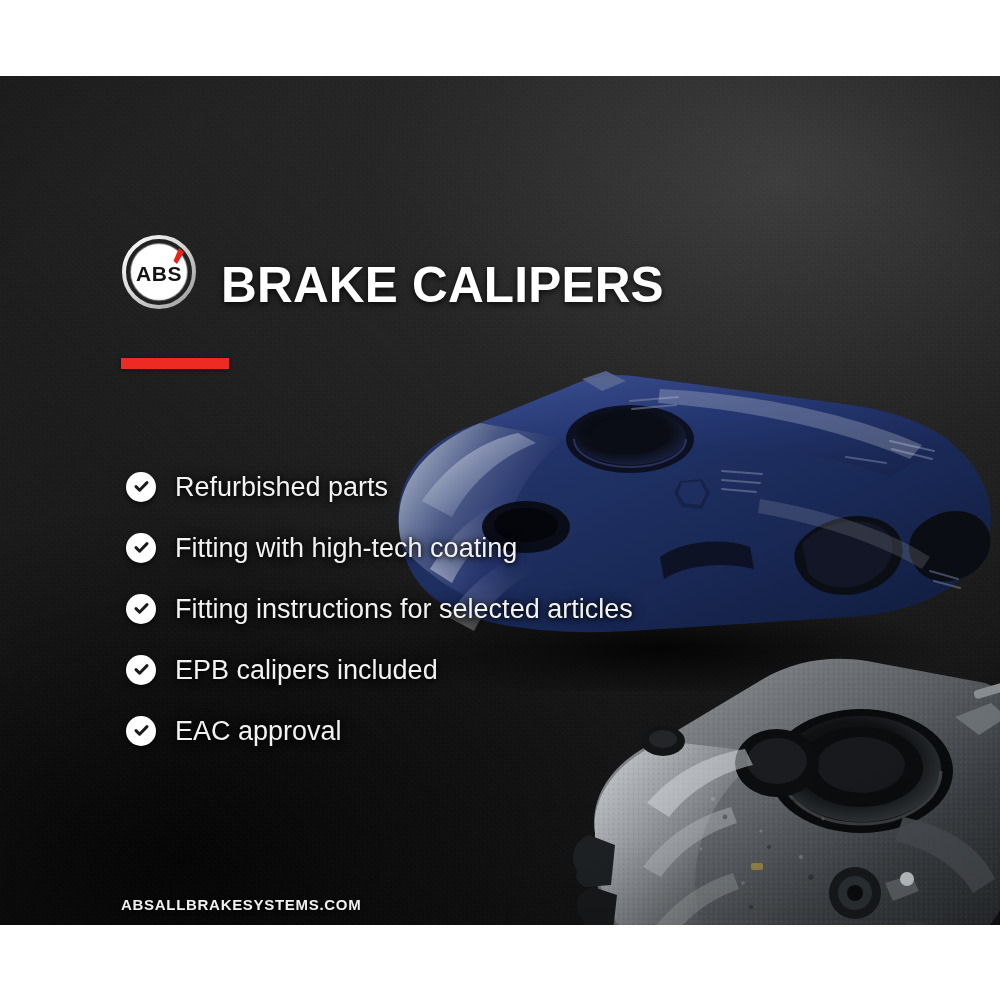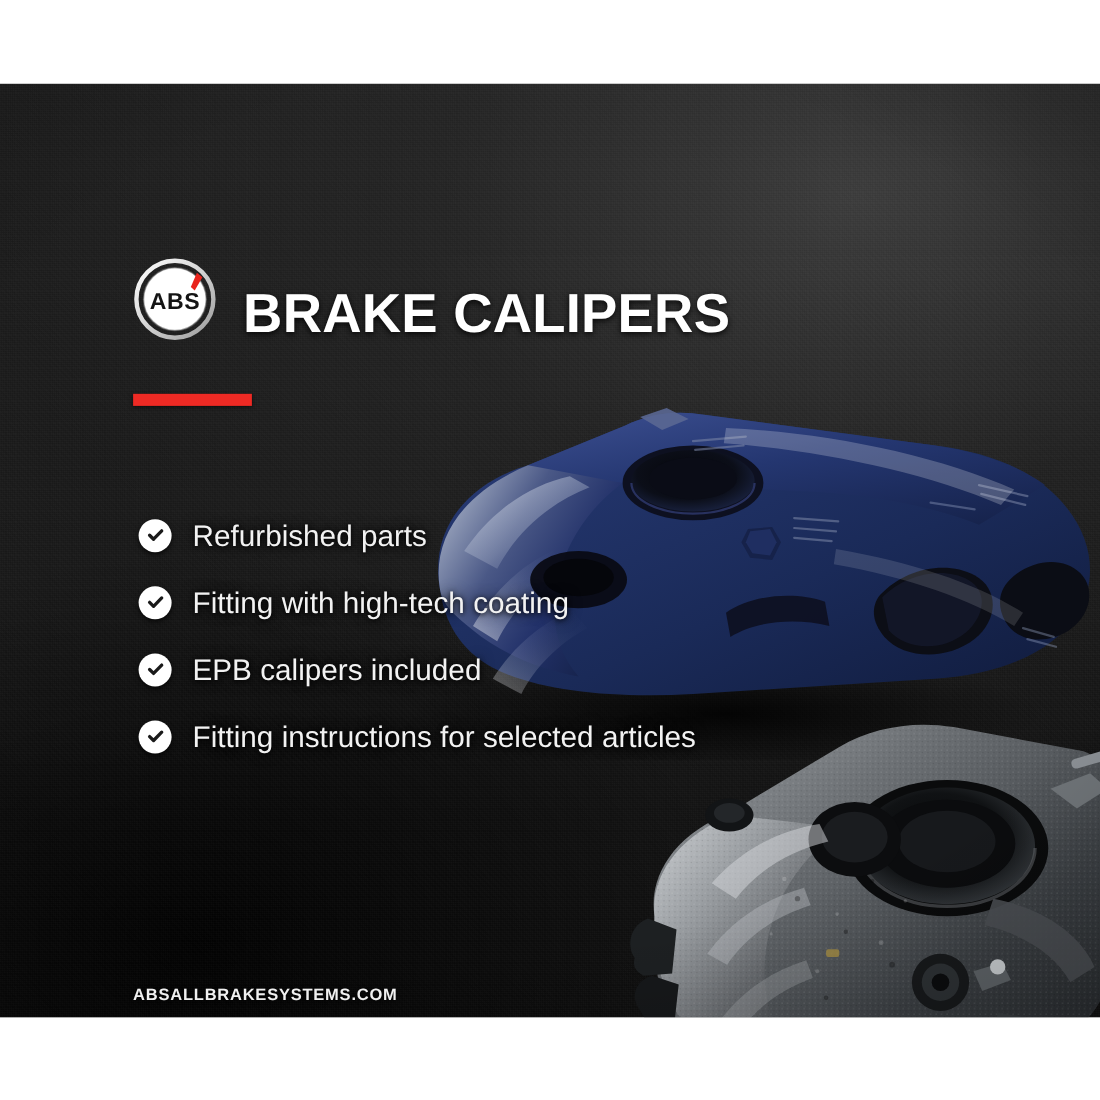--- a/index.html
+++ b/index.html
@@ -343,32 +343,40 @@
         </span>
         <span class="feature-label">Fitting with high-tech coating</span>
       </div>
 
       <div class="feature">
         <span class="check">
           <svg viewBox="0 0 17 17" xmlns="http://www.w3.org/2000/svg">
             <path d="M3 8.6 L 6.6 12.2 L 14 4.6" fill="none" stroke="#1a1a1a" stroke-width="3" stroke-linecap="round" stroke-linejoin="round"></path>
           </svg>
         </span>
+        <span class="feature-label">Fitting instructions for selected articles</span>
+      </div>
+
+      <div class="feature">
+        <span class="check">
+          <svg viewBox="0 0 17 17" xmlns="http://www.w3.org/2000/svg">
+            <path d="M3 8.6 L 6.6 12.2 L 14 4.6" fill="none" stroke="#1a1a1a" stroke-width="3" stroke-linecap="round" stroke-linejoin="round"></path>
+          </svg>
+        </span>
         <span class="feature-label">EPB calipers included</span>
       </div>
 
       <div class="feature">
         <span class="check">
           <svg viewBox="0 0 17 17" xmlns="http://www.w3.org/2000/svg">
             <path d="M3 8.6 L 6.6 12.2 L 14 4.6" fill="none" stroke="#1a1a1a" stroke-width="3" stroke-linecap="round" stroke-linejoin="round"></path>
           </svg>
         </span>
-        <span class="feature-label">Fitting instructions for selected articles</span>
-      </div>
-
+        <span class="feature-label">EAC approval</span>
+      </div>
 
     </div>
 
     <div id="site-url">ABSALLBRAKESYSTEMS.COM</div>
   </div>
 
   <div class="band" id="band-top"></div>
   <div class="band" id="band-bottom"></div>
 
 </div>

